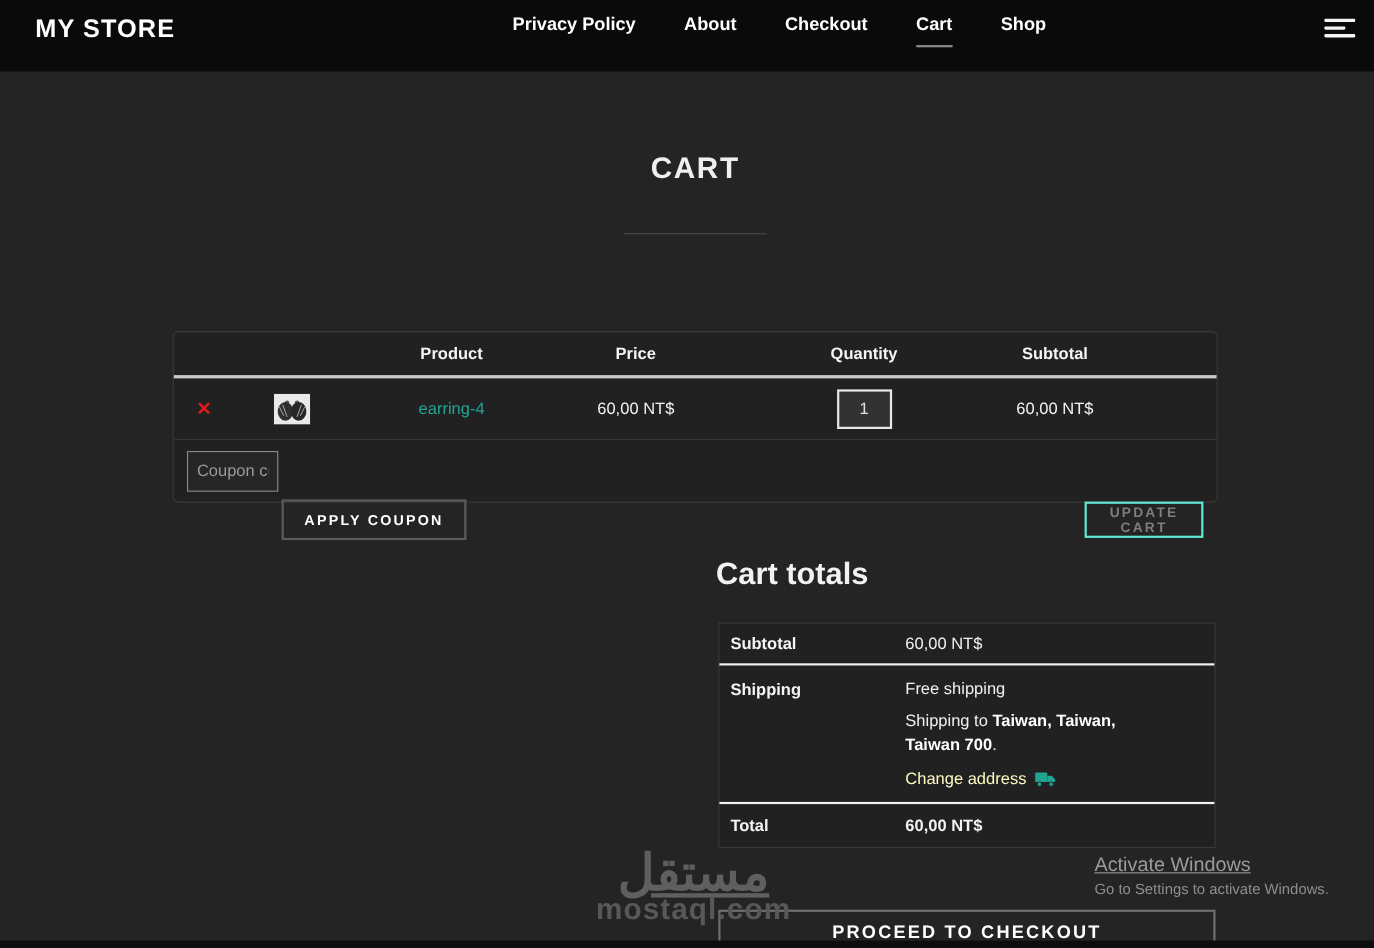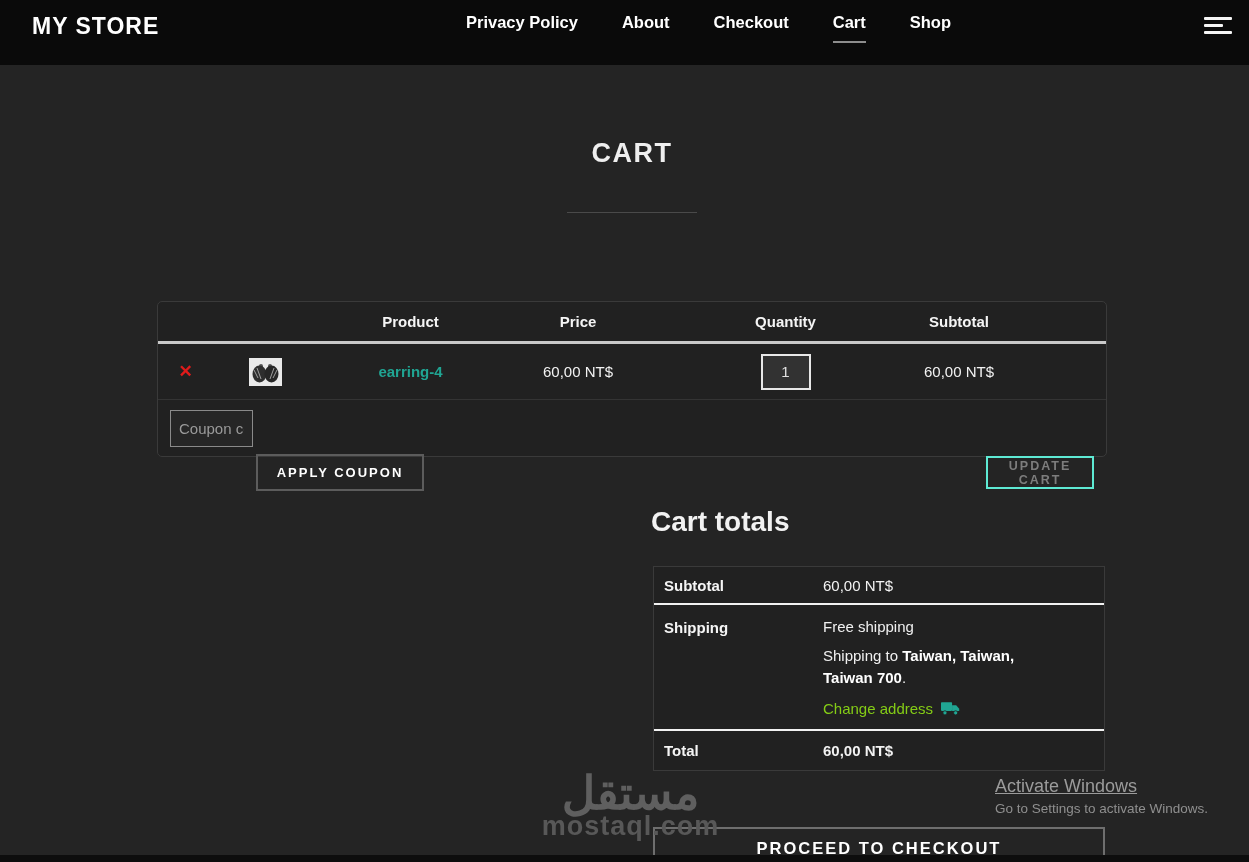--- a/index.html
+++ b/index.html
@@ -31,21 +31,21 @@
   .cart-table { position:absolute; left:157px; top:301px; width:950px;
     border:1px solid #3a3a3a; border-radius:5px; background:#212121; }
   .grid-row { display:grid; grid-template-columns:55px 105px 185px 150px 265px 190px; align-items:center; }
   .thead { height:42px; border-bottom:3px solid #c9c9c9; font-weight:bold; font-size:15px; color:#f5f5f5; }
   .thead div, .item-row > div { text-align:center; }
   .col-subtotal { padding-right:108px; }
   .item-row { height:55px; font-size:15px; }
   .remove-x { color:#e01b1b; font-size:17px; font-weight:bold; cursor:pointer; line-height:1; }
   .thumb-wrap { display:flex; justify-content:center; }
   .thumb { width:33px; height:28px; display:block; cursor:pointer; }
-  .product-link { color:#20a593; text-decoration:none; cursor:pointer; font-size:15px;font-weight:bold; }
+  .product-link { color:#20a593; text-decoration:none; cursor:pointer; font-size:15px; }
   .qty-input { width:50px; height:36px; background:#323232; border:2px solid #e8e8e8;
     color:#e0e0e0; font-size:15px; text-align:center; font-family:"Liberation Sans",sans-serif; }
   .actions-row { border-top:1px solid #343434; height:57px; position:relative; }
   .coupon-input { position:absolute; left:12px; top:10px; width:83px; height:37px;
     background:#262626; border:1px solid #8a8a8a; color:#bdbdbd; font-size:15px; padding:0 8px;
     font-family:"Liberation Sans",sans-serif; }
   .coupon-input::placeholder { color:#9a9a9a; }
   .btn { background:transparent; font-family:"Liberation Sans",sans-serif; cursor:pointer;
     text-transform:uppercase; font-weight:bold; letter-spacing:2px;margin-top:44px; }
   .apply-coupon { position:absolute; left:98px; top:10px; width:168px; height:37px;
@@ -61,30 +61,30 @@
   .t-row.sep { border-bottom:2px solid #f2f2f2; }
   .t-label { font-weight:bold; color:#f5f5f5; padding-left:10px; }
   .row-subtotal { height:38px; align-items:center; }
   .row-shipping { padding:13px 0 12px 0; }
   .row-shipping .t-label { padding-top:1px; }
   .row-total { height:39px; align-items:center; font-weight:bold; }
   .ship-method { color:#f0f0f0; }
   .ship-dest { color:#f0f0f0; margin-top:10px; line-height:1.45; padding-right:40px; }
   .ship-dest b { color:#ffffff; }
   .change-address { margin-top:11px; display:flex; align-items:center; gap:8px; }
-  .change-address a { color:#84cc16; text-decoration:none; cursor:pointer; }
+  .change-address a { color:#fef9c3; text-decoration:none; cursor:pointer; }
   .truck-icon { width:19px; height:15px; display:inline-block; }
 
   .checkout-btn { position:absolute; left:653px; top:783px; width:452px; height:43px;
     border:2px solid #6e6e6e; color:#ffffff; font-size:16.5px; letter-spacing:2px; }
 
   
   .watermark { position:absolute; left:538px; top:768px; width:185px; text-align:center;
     color:#5f5f5f; pointer-events:none; z-index:6; }
-  .watermark .ar { font-size:46px; font-weight:bold; line-height:1.1; }
+  .watermark .ar { font-size:46px; font-weight:bold; line-height:1.1;text-decoration:underline; }
   .watermark .dom { font-size:27px; font-weight:bold; letter-spacing:1px; color:#585858; margin-top:-8px; }
   .activate { position:absolute; left:995px; top:776px; pointer-events:none; z-index:6; color:#9b9b9b; }
   .activate .l1 { font-size:18px; font-weight:400;text-decoration:underline; }
   .activate .l2 { font-size:13.5px; color:#8f8f8f; margin-top:4px; }
 
   .footer-strip { position:absolute; bottom:0; left:0; width:100%; height:7px; background:#0d0d0d; }
 </style>
 </head>
 <body>
 

